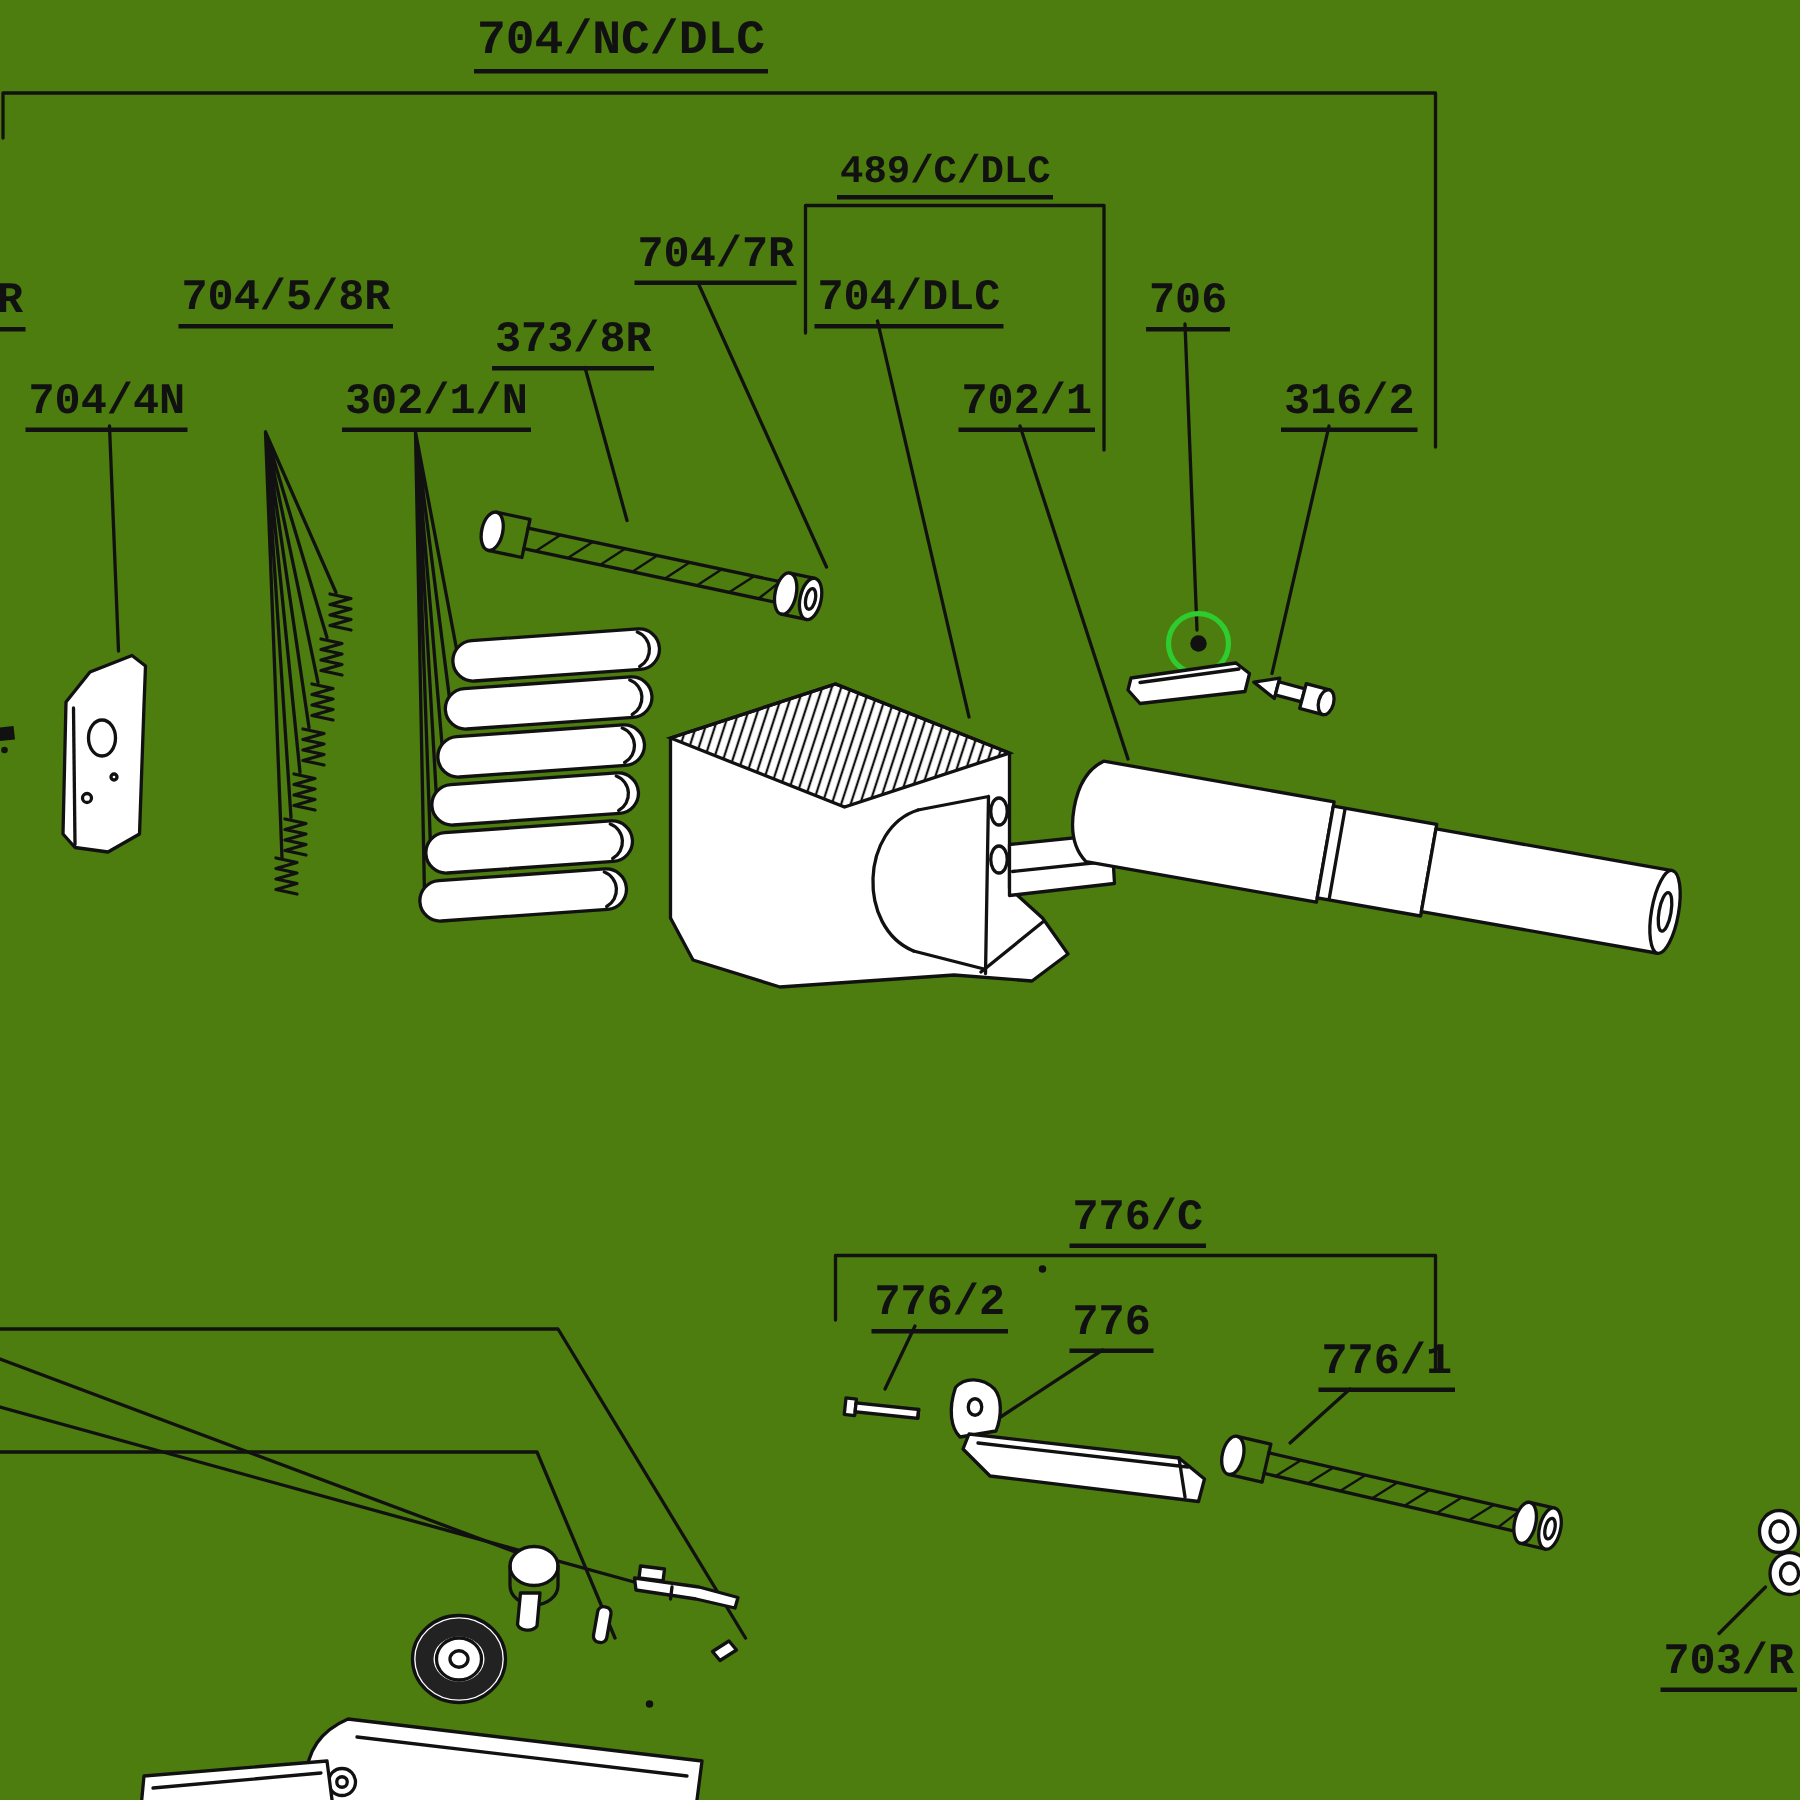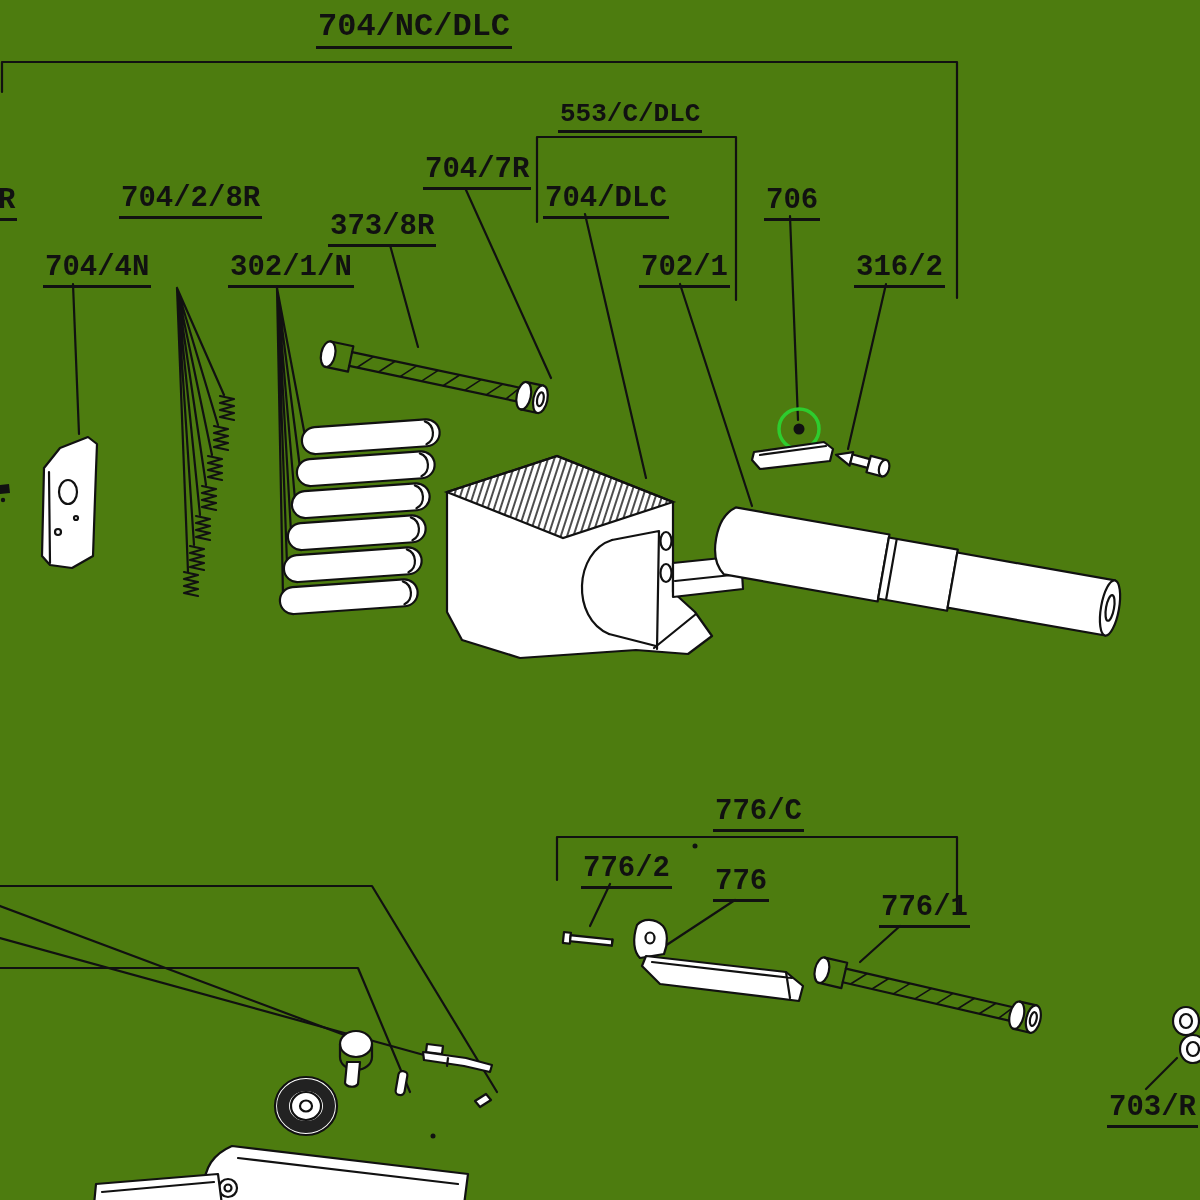--- a/index.html
+++ b/index.html
@@ -196,28 +196,28 @@
 
   <g>
     <ellipse class="fw" cx="1186" cy="1021" rx="13" ry="14"></ellipse>
     <ellipse class="ln" cx="1186" cy="1021" rx="6" ry="7"></ellipse>
     <ellipse class="fw" cx="1193" cy="1049" rx="13" ry="14"></ellipse>
     <ellipse class="ln" cx="1193" cy="1049" rx="6" ry="7"></ellipse>
   </g>
 </svg>
 
 <div class="lbl s32" style="left:316px;top:10px">704/NC/DLC</div>
-<div class="lbl s26" style="left:558px;top:101px">553/C/DLC</div>
+<div class="lbl s26" style="left:558px;top:101px">489/C/DLC</div>
 <div class="lbl s25" style="left:-4px;top:186px">R</div>
-<div class="lbl s25" style="left:119px;top:184px">704/2/8R</div>
+<div class="lbl s25" style="left:119px;top:184px">704/5/8R</div>
 <div class="lbl s25" style="left:423px;top:155px">704/7R</div>
 <div class="lbl s25" style="left:328px;top:212px">373/8R</div>
 <div class="lbl s25" style="left:543px;top:184px">704/DLC</div>
 <div class="lbl s25" style="left:764px;top:186px">706</div>
-<div class="lbl s25" style="left:43px;top:253px">704/4N</div>
+<div class="lbl s25" style="left:17px;top:253px">704/4N</div>
 <div class="lbl s25" style="left:228px;top:253px">302/1/N</div>
 <div class="lbl s25" style="left:639px;top:253px">702/1</div>
 <div class="lbl s25" style="left:854px;top:253px">316/2</div>
 <div class="lbl s25" style="left:713px;top:797px">776/C</div>
 <div class="lbl s25" style="left:581px;top:854px">776/2</div>
 <div class="lbl s25" style="left:713px;top:867px">776</div>
 <div class="lbl s25" style="left:879px;top:893px">776/1</div>
 <div class="lbl s25" style="left:1107px;top:1093px">703/R</div>
 
 </div>

